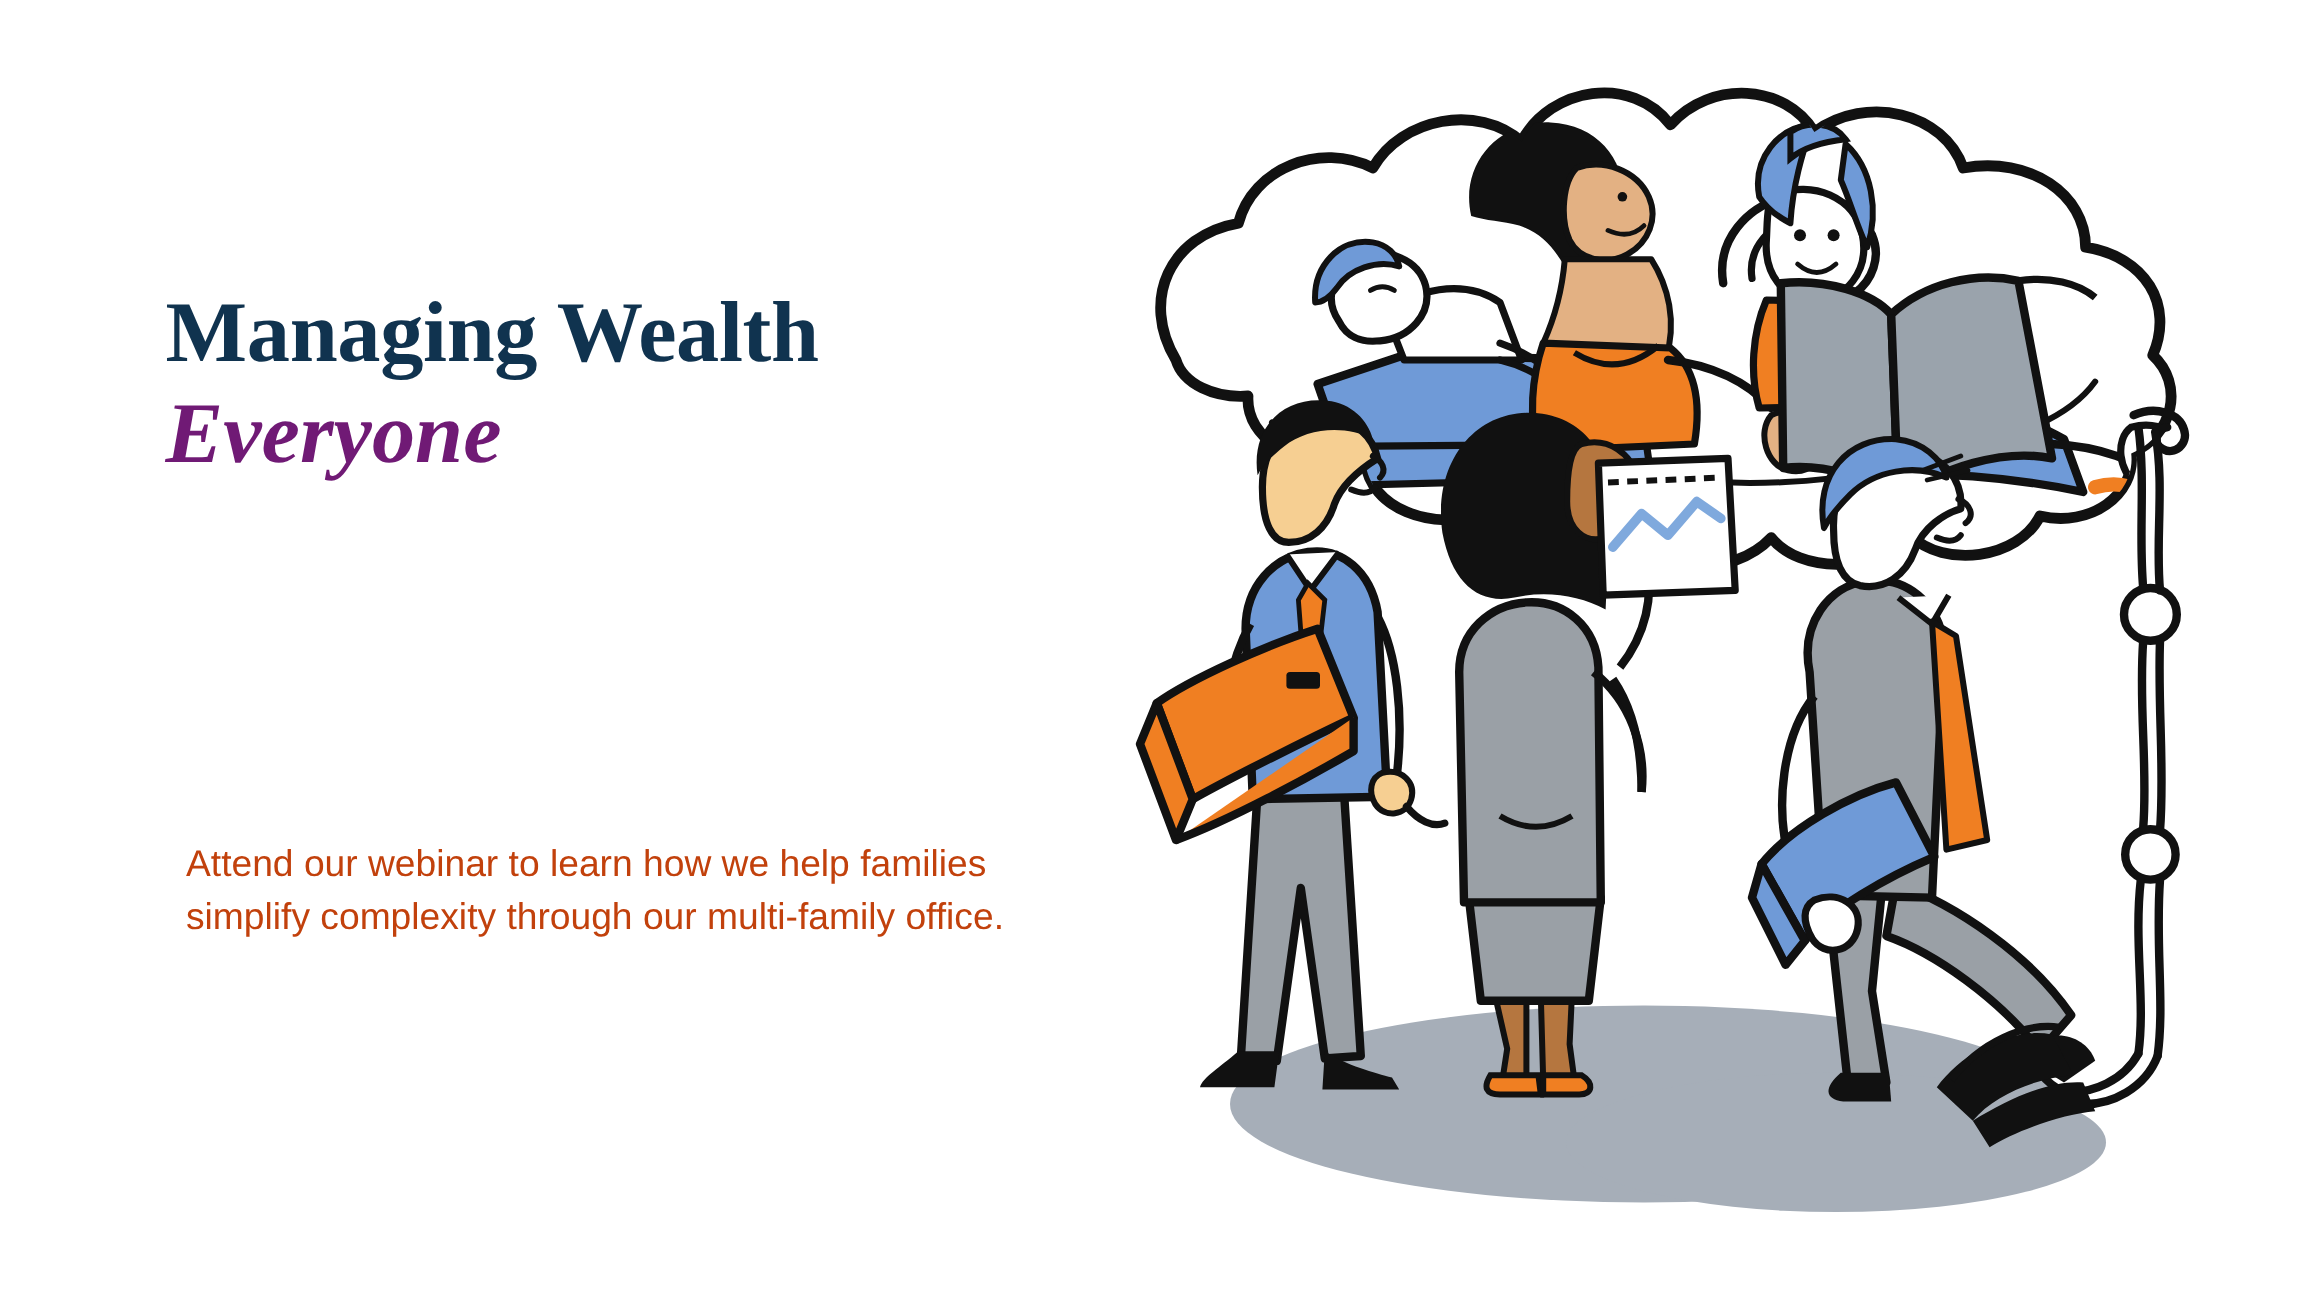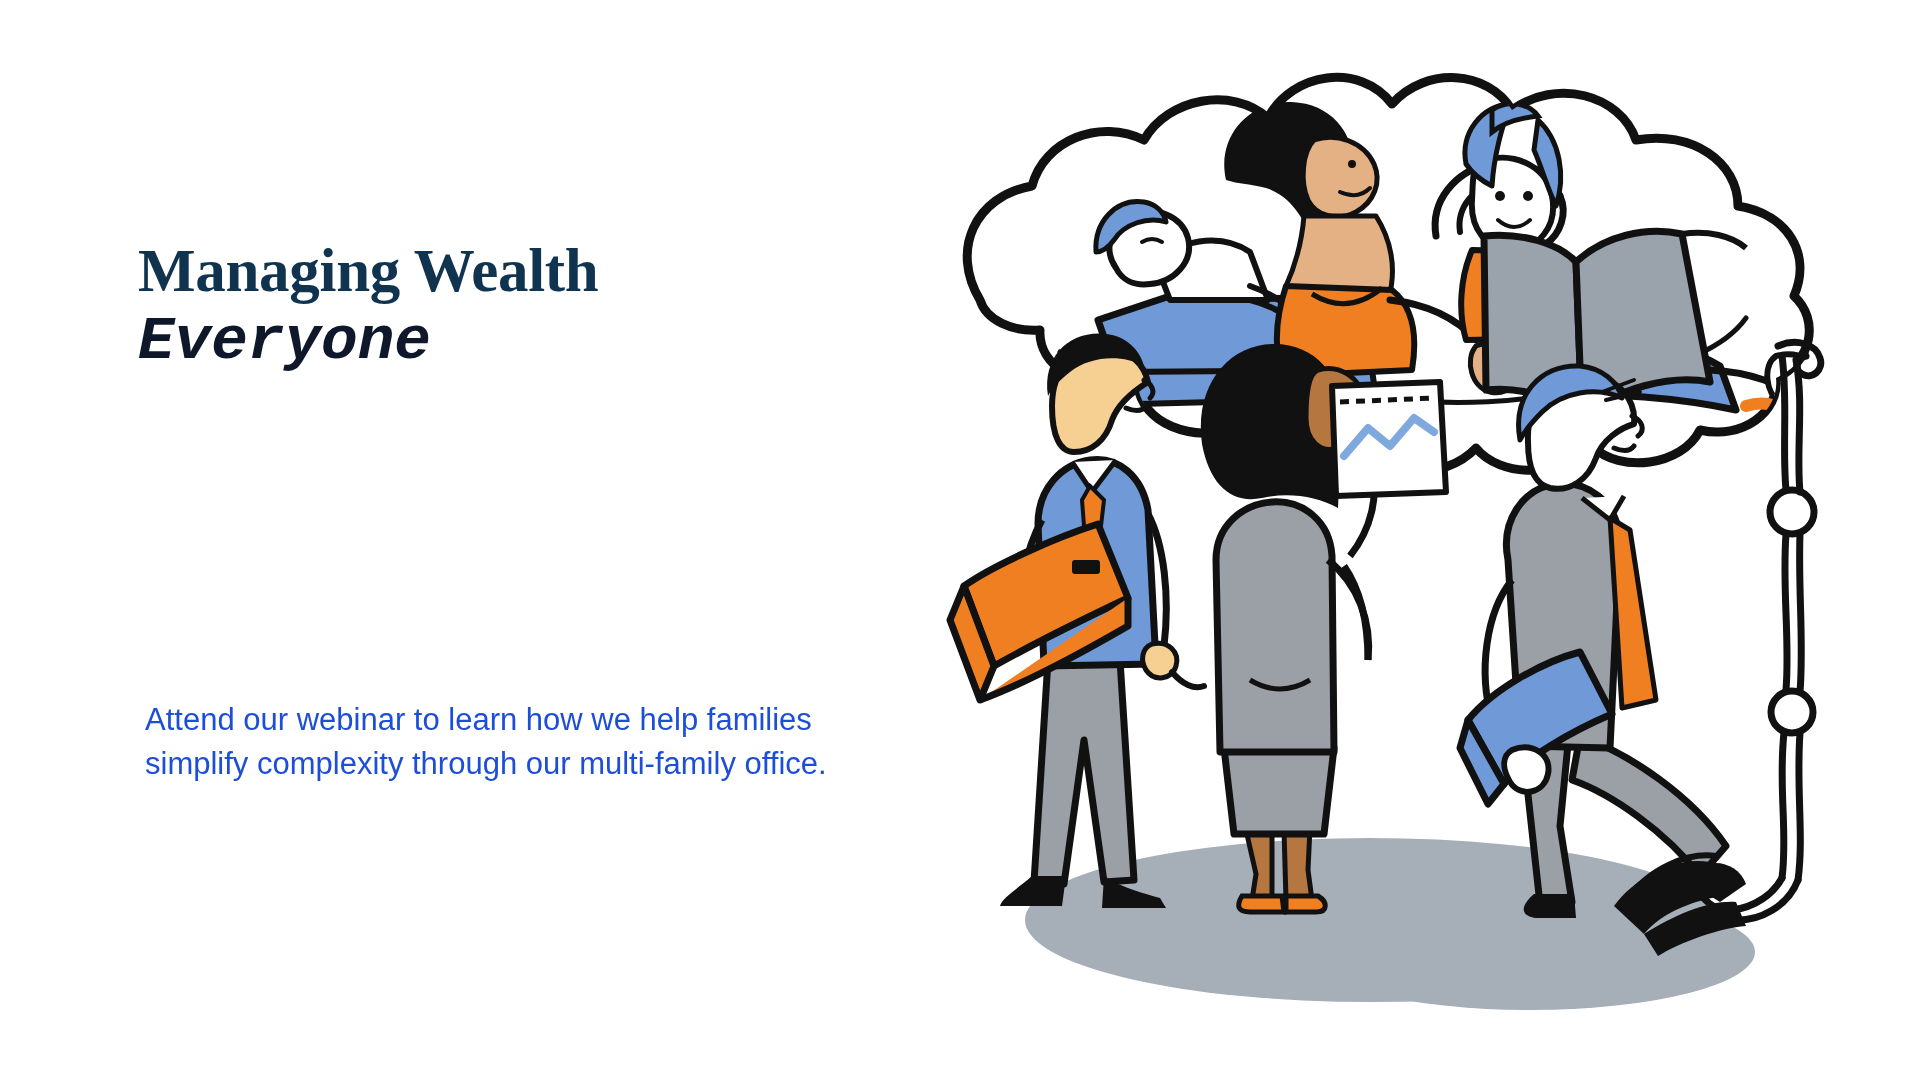--- a/index.html
+++ b/index.html
@@ -26,49 +26,48 @@
     position: absolute;
     left: 138px;
     top: 236px;
     width: 940px;
   }
 
   #headline {
     margin: 0;
     font-family: "Liberation Serif", "DejaVu Serif", serif;
     font-weight: 700;
-    font-size: 61px;
+    font-size: 72px;
     line-height: 1.16;
     letter-spacing: -0.3px;
     color: #10334f;
   }
   .headline-line {
     display: block;
     white-space: nowrap;
   }
   .headline-accent {
     display: block;
     font-style: italic;
     font-weight: 700;
-    color: #0f172a;
+    color: #701a75;
     letter-spacing: 0px;
     white-space: nowrap;
-    font-family: Liberation Mono, monospace;
   }
 
   #subtext {
     margin: 0;
     position: absolute;
     top: 462px;
-    left: 7px;
+    left: 17px;
     width: 760px;
     font-family: "Liberation Sans", sans-serif;
     font-size: 31px;
     line-height: 1.42;
-    color: #1d4ed8;
+    color: #c2410c;
     font-weight: 400;
   }
 
   
   #illustration {
     position: absolute;
     right: 0;
     top: 0;
     width: 1000px;
     height: 1080px;

